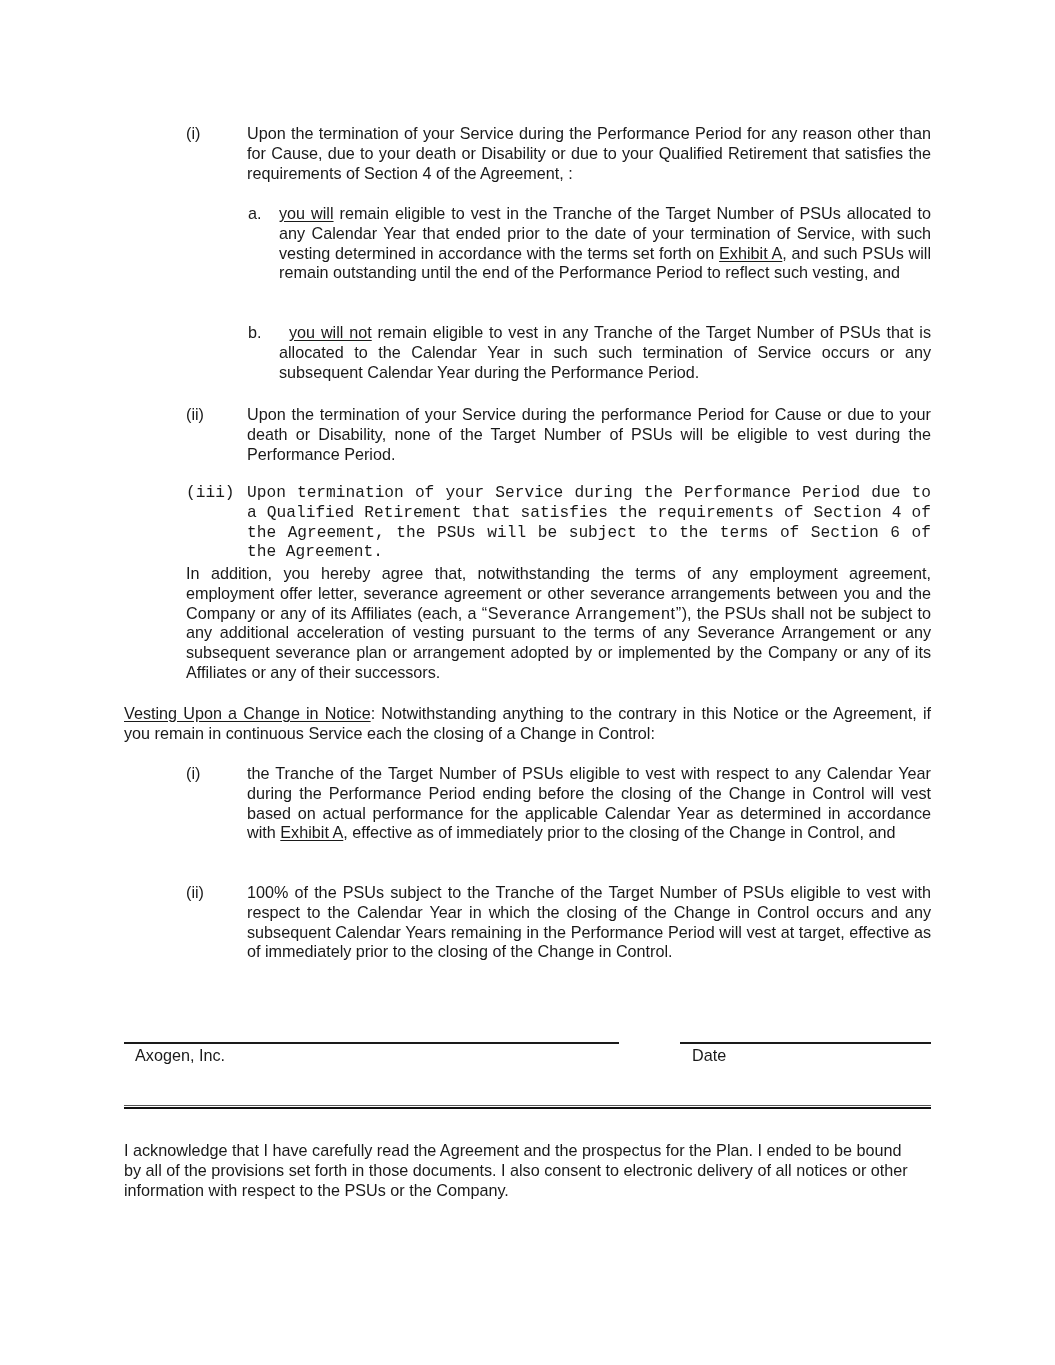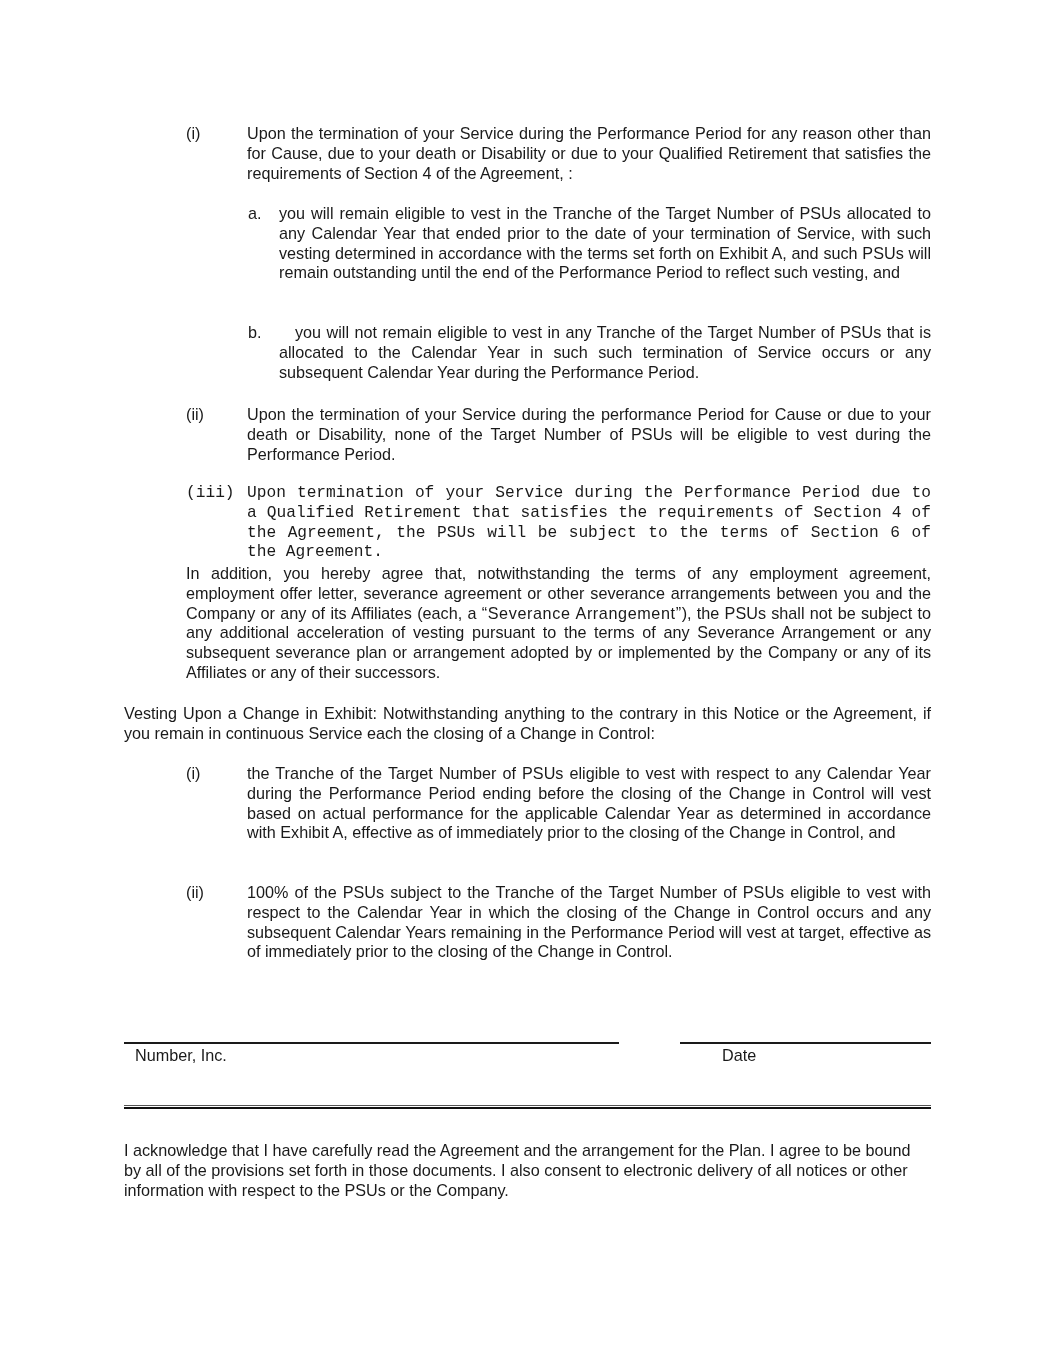--- a/index.html
+++ b/index.html
@@ -3,21 +3,21 @@
   <meta charset="utf-8">
   <style>
     html, body { margin: 0; padding: 0; background: #ffffff; }
     body {
       width: 1055px; height: 1365px; position: relative; overflow: hidden;
       font-family: "Liberation Sans", sans-serif; font-size: 16.2px; color: #1a1a1a;
       line-height: 19.8px;
     }
     .page { position: absolute; left: 0; top: 0; width: 1055px; height: 1365px; }
     .just { text-align: justify; text-align-last: left; }
-    .u { text-underline-offset: 2px; }
+    .u { text-decoration: underline; text-underline-offset: 2px; }
     .item { position: absolute; left: 186px; width: 745px; }
     .item .num { position: absolute; left: 0; top: 0; }
     .item .body { margin-left: 61px; }
     .sub { position: absolute; left: 248px; width: 683px; }
     .sub .num { position: absolute; left: 0; top: 0; }
     .sub .body { margin-left: 31px; }
     .para-indent { position: absolute; left: 186px; width: 745px; }
     .para-full { position: absolute; left: 124px; width: 807px; }
     .sig-line { position: absolute; height: 2px; background: #1a1a1a; }
     .sig-label { position: absolute; }
@@ -35,49 +35,49 @@
     <div class="body just">Upon the termination of your Service during the Performance Period for any reason other than for Cause, due to your death or Disability or due to your Qualified Retirement that satisfies the requirements of Section 4 of the Agreement, :</div>
   </div>
 
   <div class="sub" style="top:204px;">
     <span class="num">a.</span>
     <div class="body just"><span class="u">you will</span><span> remain eligible to vest in the Tranche of the Target Number of PSUs allocated to any Calendar Year that ended prior to the date of your termination of Service, with such vesting determined in accordance with the terms set forth on </span><span class="u">Exhibit A</span><span>, and such PSUs will remain outstanding until the end of the Performance Period to reflect such vesting, and</span></div>
   </div>
 
   <div class="sub" style="top:323px;">
     <span class="num">b.</span>
-    <div class="body just"><span class="u" style="margin-left:16px;">you will not</span><span> remain eligible to vest in any Tranche of the Target Number of PSUs that is allocated to the Calendar Year in such such termination of Service occurs or any subsequent Calendar Year during the Performance Period.</span></div>
+    <div class="body just"><span class="u" style="margin-left:10px;">you will not</span><span> remain eligible to vest in any Tranche of the Target Number of PSUs that is allocated to the Calendar Year in such such termination of Service occurs or any subsequent Calendar Year during the Performance Period.</span></div>
   </div>
 
   <div class="item" style="top:405px;">
     <span class="num">(ii)</span>
     <div class="body just">Upon the termination of your Service during the performance Period for Cause or due to your death or Disability, none of the Target Number of PSUs will be eligible to vest during the Performance Period.</div>
   </div>
 
   <div class="item" style="top:484px;font-family:Liberation Mono, monospace;">
     <span class="num">(iii)</span>
     <div class="body just">Upon termination of your Service during the Performance Period due to a Qualified Retirement that satisfies the requirements of Section 4 of the Agreement, the PSUs will be subject to the terms of Section 6 of the Agreement.</div>
   </div>
 
   <div class="para-indent just" style="top:564px;"><span>In addition, you hereby agree that, notwithstanding the terms of any employment agreement, employment offer letter, severance agreement or other severance arrangements between you and the Company or any of its Affiliates (each, a </span><span class="sev">“Severance Arrangement”</span><span>), the PSUs shall not be subject to any additional acceleration of vesting pursuant to the terms of any Severance Arrangement or any subsequent severance plan or arrangement adopted by or implemented by the Company or any of its Affiliates or any of their successors.</span></div>
 
-  <div class="para-full just" style="top:704px;"><span class="u">Vesting Upon a Change in Exhibit</span><span>:  Notwithstanding anything to the contrary in this Notice or the Agreement, if you remain in continuous Service each the closing of a Change in Control:</span></div>
+  <div class="para-full just" style="top:704px;"><span class="u">Vesting Upon a Change in Notice</span><span>:  Notwithstanding anything to the contrary in this Notice or the Agreement, if you remain in continuous Service each the closing of a Change in Control:</span></div>
 
   <div class="item" style="top:764px;">
     <span class="num">(i)</span>
     <div class="body just"><span>the Tranche of the Target Number of PSUs eligible to vest with respect to any Calendar Year during the Performance Period ending before the closing of the Change in Control will vest based on actual performance for the applicable Calendar Year as determined in accordance with </span><span class="u">Exhibit A</span><span>, effective as of immediately prior to the closing of the Change in Control, and</span></div>
   </div>
 
   <div class="item" style="top:883px;">
     <span class="num">(ii)</span>
     <div class="body just">100% of the PSUs subject to the Tranche of the Target Number of PSUs eligible to vest with respect to the Calendar Year in which the closing of the Change in Control occurs and any subsequent Calendar Years remaining in the Performance Period will vest at target, effective as of immediately prior to the closing of the Change in Control.</div>
   </div>
 
   <div class="sig-line" style="left:124px; width:495px; top:1042px;"></div>
   <div class="sig-line" style="left:680px; width:251px; top:1042px;"></div>
-  <div class="sig-label" style="left:135px; top:1046px;">Number, Inc.</div>
-  <div class="sig-label" style="left:722px; top:1046px;">Date</div>
+  <div class="sig-label" style="left:135px; top:1046px;">Axogen, Inc.</div>
+  <div class="sig-label" style="left:692px; top:1046px;">Date</div>
 
   <div class="double-rule"></div>
 
-  <div class="para-full" style="top:1141px; width:790px;">I acknowledge that I have carefully read the Agreement and the arrangement for the Plan. I agree to be bound by all of the provisions set forth in those documents. I also consent to electronic delivery of all notices or other information with respect to the PSUs or the Company.</div>
+  <div class="para-full" style="top:1141px; width:790px;">I acknowledge that I have carefully read the Agreement and the prospectus for the Plan. I ended to be bound by all of the provisions set forth in those documents. I also consent to electronic delivery of all notices or other information with respect to the PSUs or the Company.</div>
 
 </div>
 
 </body></html>

